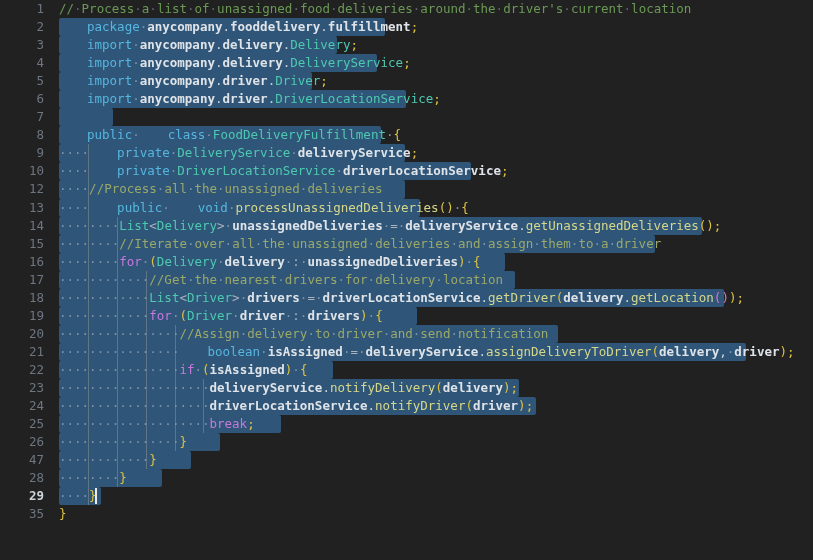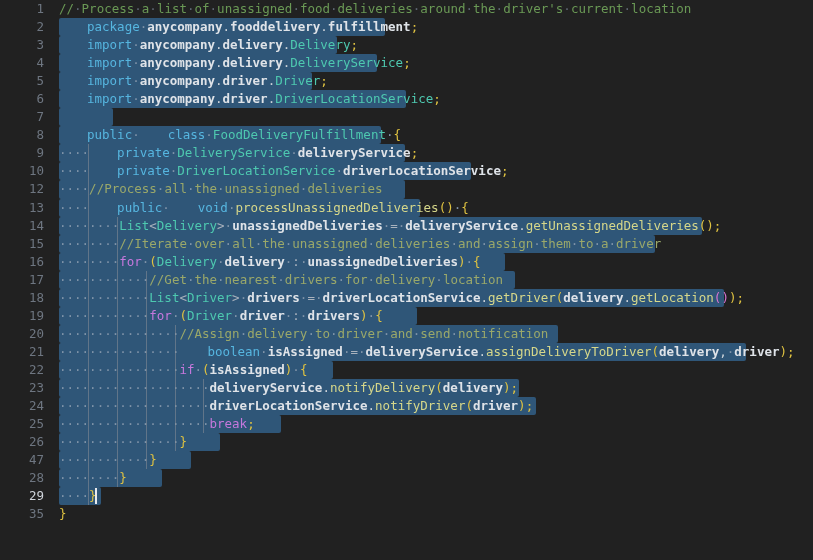--- a/index.html
+++ b/index.html
@@ -39,21 +39,21 @@
     box-sizing: border-box;
     color: #6e7681;
     font-size: 12.5px;
     line-height: 18.05px;
     user-select: none;
     background: #212121;
     letter-spacing: 0;
   }
   .gutter.active {
     color: #cfd4da;
-    font-weight: normal;
+    font-weight: bold;
   }
 
   .codecell {
     position: relative;
     flex: 1 1 auto;
     padding-left: 12px;
     box-sizing: border-box;
     line-height: 18.05px;
     overflow: visible;
   }

